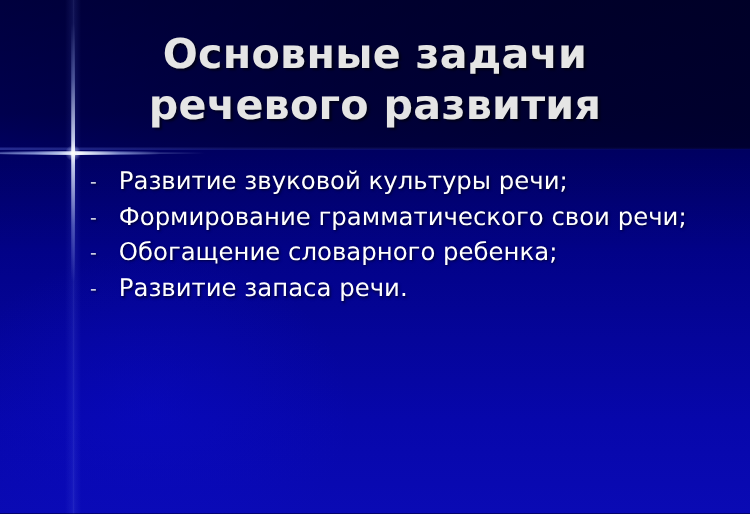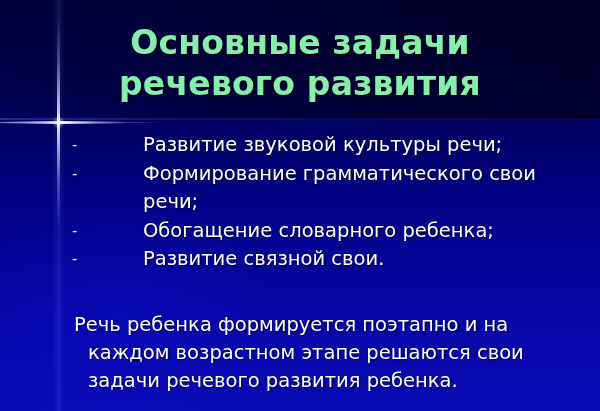--- a/index.html
+++ b/index.html
@@ -127,21 +127,21 @@
     border-radius: 50%;
     background: radial-gradient(closest-side, rgba(255,255,245,0.95), rgba(215,225,255,0.35), rgba(180,200,255,0.0));
     filter: blur(0.4px);
   }
 
   
   .title {
     position: absolute;
     left: 0; right: 0; top: 22px;
     text-align: center;
-    color: #86efac;
+    color: #e5e5e5;
     font-size: 33px;
     font-weight: bold;
     line-height: 41px;
     letter-spacing: 0.2px;
     text-shadow: 2px 2px 2px rgba(0,0,0,0.55);
     white-space: pre-line;
   }
 
   
   .bullets {
@@ -164,21 +164,20 @@
     color: #dfe3ee;
     font-size: 15px;
     line-height: 28.5px;
     text-align: left;
     padding-left: 4px;
     box-sizing: border-box;
   }
   .bullet-text {
     flex: 1 1 auto;
     max-width: 455px;
-    margin-left: 48px;
   }
 
   
   .paragraph {
     position: absolute;
     left: 70px;
     top: 311px;
     width: 478px;
     color: #ffffff;
     font-size: 19.5px;
@@ -221,23 +220,18 @@
     <div class="bullet-row">
       <span class="bullet-dash">-</span>
       <span class="bullet-text">Формирование грамматического свои речи;</span>
     </div>
     <div class="bullet-row">
       <span class="bullet-dash">-</span>
       <span class="bullet-text">Обогащение словарного ребенка;</span>
     </div>
     <div class="bullet-row">
       <span class="bullet-dash">-</span>
-      <span class="bullet-text">Развитие связной свои.</span>
+      <span class="bullet-text">Развитие запаса речи.</span>
     </div>
   </div>
 
-  <div class="paragraph">
-    <span class="para-line first">Речь ребенка формируется поэтапно и на</span>
-    <span class="para-line">каждом возрастном этапе решаются свои</span>
-    <span class="para-line">задачи речевого развития ребенка.</span>
-  </div>
 
 </div>
 
 </body></html>

